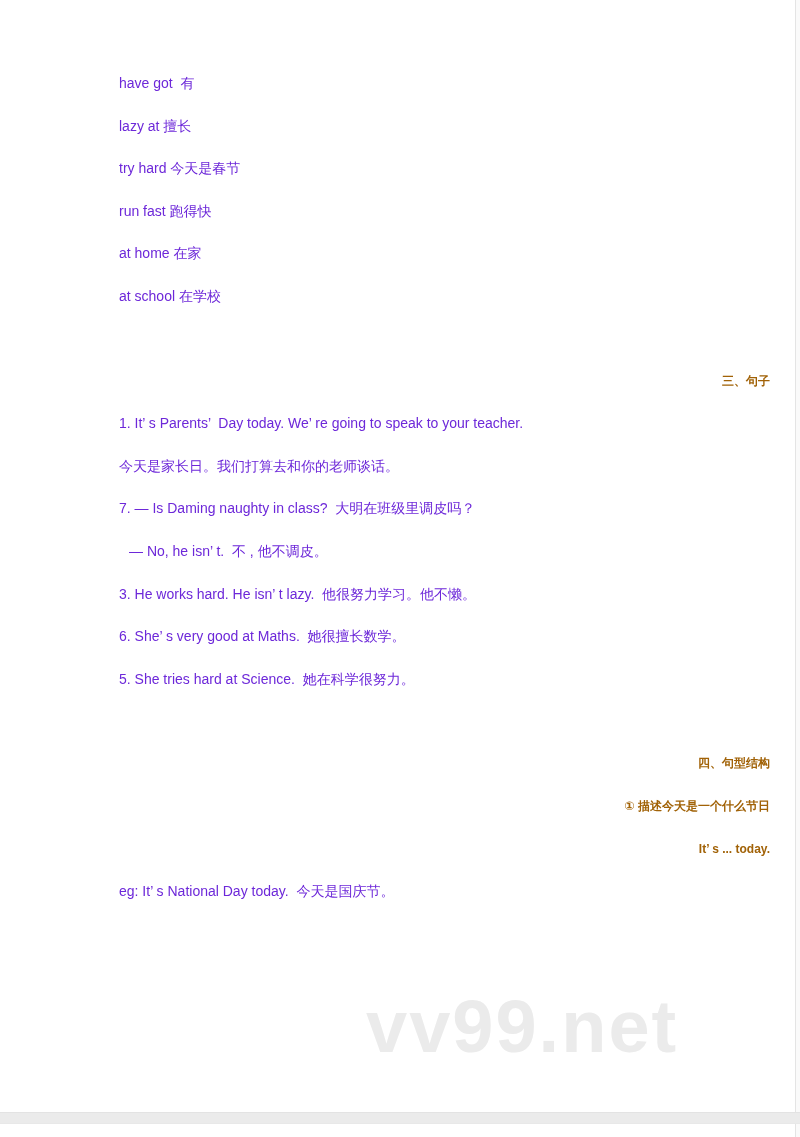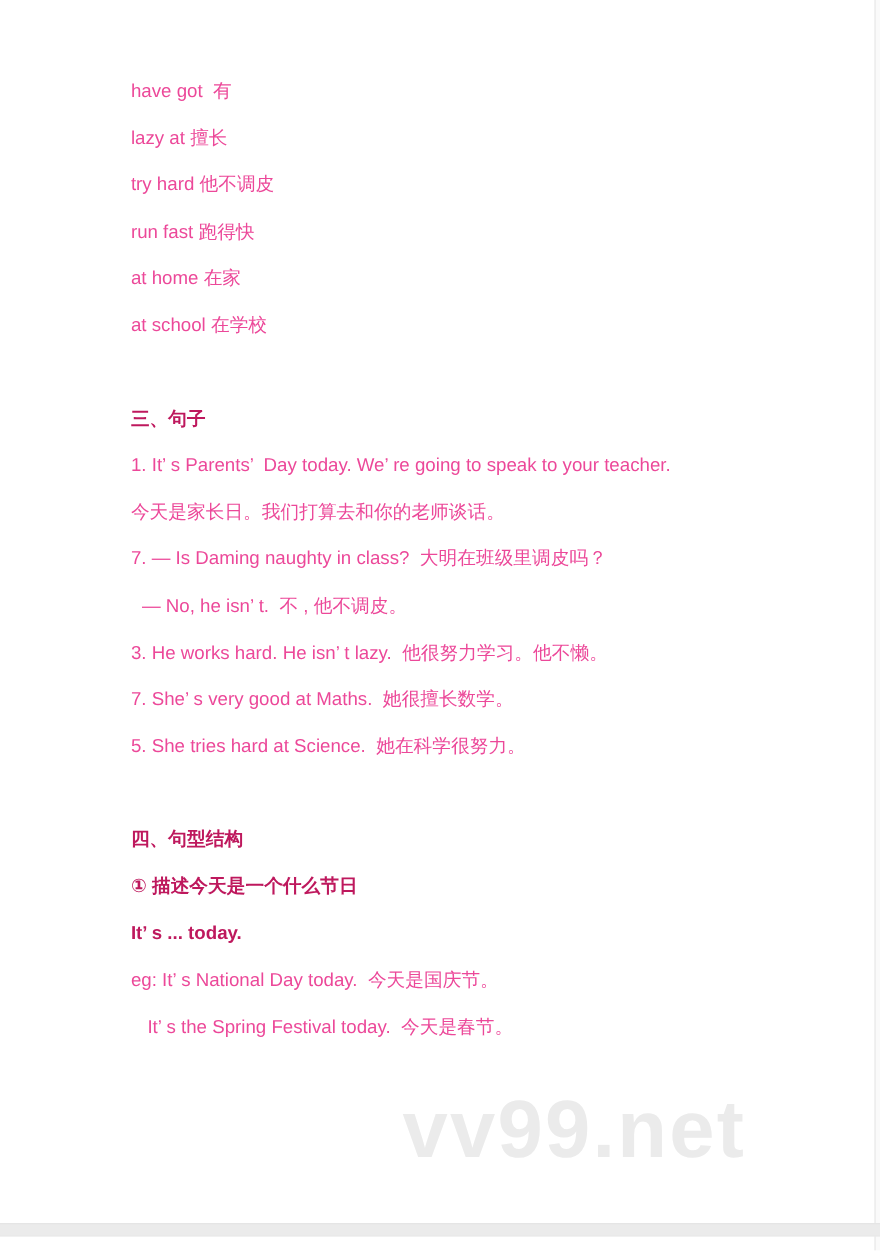--- a/index.html
+++ b/index.html
@@ -11,29 +11,30 @@
     overflow: hidden;
     font-family: "Liberation Sans", "DejaVu Sans", sans-serif;
   }
   .content {
     position: absolute;
     left: 119px;
     top: 62px;
     right: 30px;
   }
   .line {
-    font-size: 17px;
+    font-size: 14px;
     line-height: 42.6px;
-    color: #ec4899;
+    color: #6d28d9;
     white-space: pre-wrap;
   }
   .heading {
     font-weight: bold;
-    color: #be185d;
-    font-size: 17px;
+    color: #a16207;
+    font-size: 12px;
+    text-align: right;
   }
   .gap { margin-top: 42px; }
   .ind-1 { padding-left: 10px; }
   .ind-2 { padding-left: 15px; }
   .watermark {
     position: absolute;
     left: 366px;
     top: 990px;
     font-size: 74px;
     line-height: 74px;
@@ -72,39 +73,38 @@
 </style>
 </head>
 <body>
 
 <div class="page">
 
   <div class="content">
 
     <div class="line">have got  有</div>
     <div class="line">lazy at 擅长</div>
-    <div class="line">try hard 他不调皮</div>
+    <div class="line">try hard 今天是春节</div>
     <div class="line">run fast 跑得快</div>
     <div class="line">at home 在家</div>
     <div class="line">at school 在学校</div>
 
     <div class="line heading gap">三、句子</div>
     <div class="line">1. It’ s Parents’  Day today. We’ re going to speak to your teacher.</div>
     <div class="line">今天是家长日。我们打算去和你的老师谈话。</div>
     <div class="line">7. — Is Daming naughty in class?  大明在班级里调皮吗？</div>
     <div class="line ind-1">— No, he isn’ t.  不 , 他不调皮。</div>
     <div class="line">3. He works hard. He isn’ t lazy.  他很努力学习。他不懒。</div>
-    <div class="line">7. She’ s very good at Maths.  她很擅长数学。</div>
+    <div class="line">6. She’ s very good at Maths.  她很擅长数学。</div>
     <div class="line">5. She tries hard at Science.  她在科学很努力。</div>
 
     <div class="line heading gap">四、句型结构</div>
     <div class="line heading">① 描述今天是一个什么节日</div>
     <div class="line heading">It’ s ... today.</div>
     <div class="line">eg: It’ s National Day today.  今天是国庆节。</div>
-    <div class="line ind-2">It’ s the Spring Festival today.  今天是春节。</div>
 
   </div>
 
   <div class="watermark">vv99.net</div>
 
   <div class="right-edge-strip"></div>
   <div class="right-edge-line"></div>
   <div class="page-separator"></div>
 
 </div>

